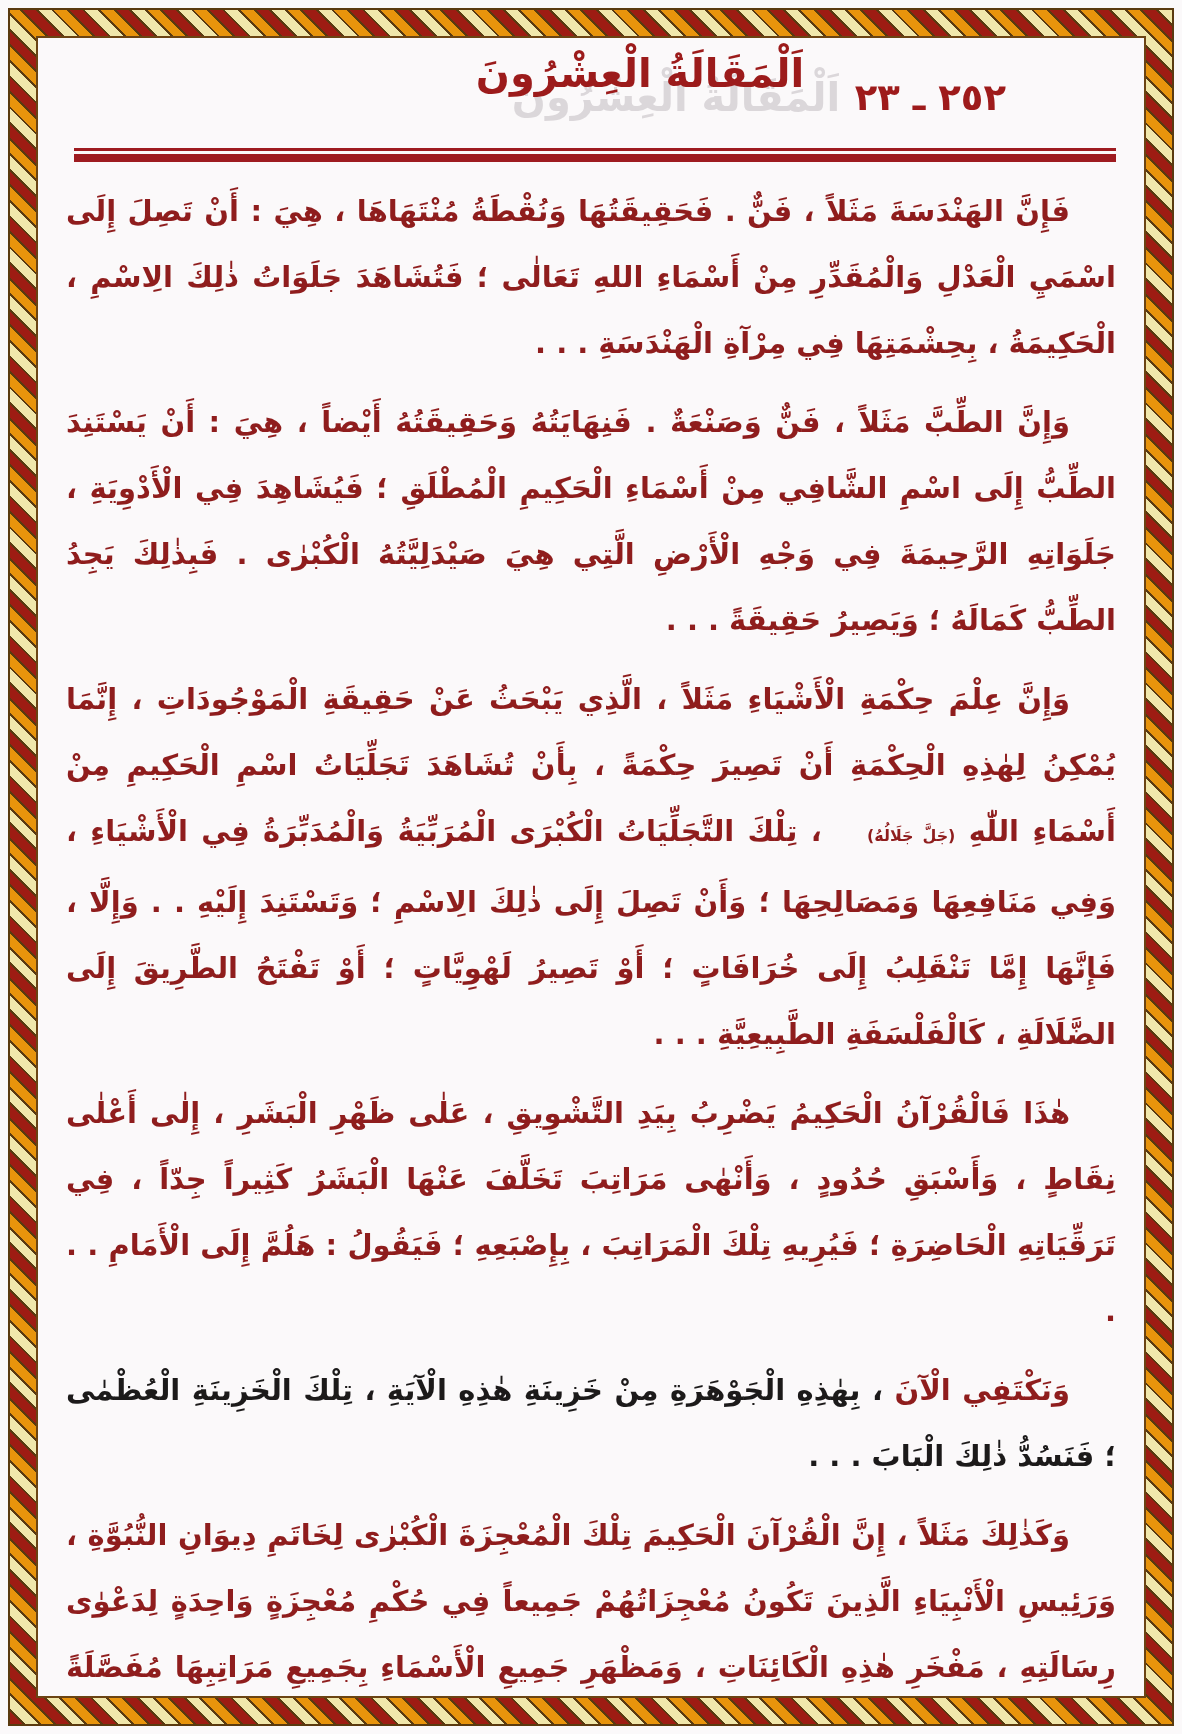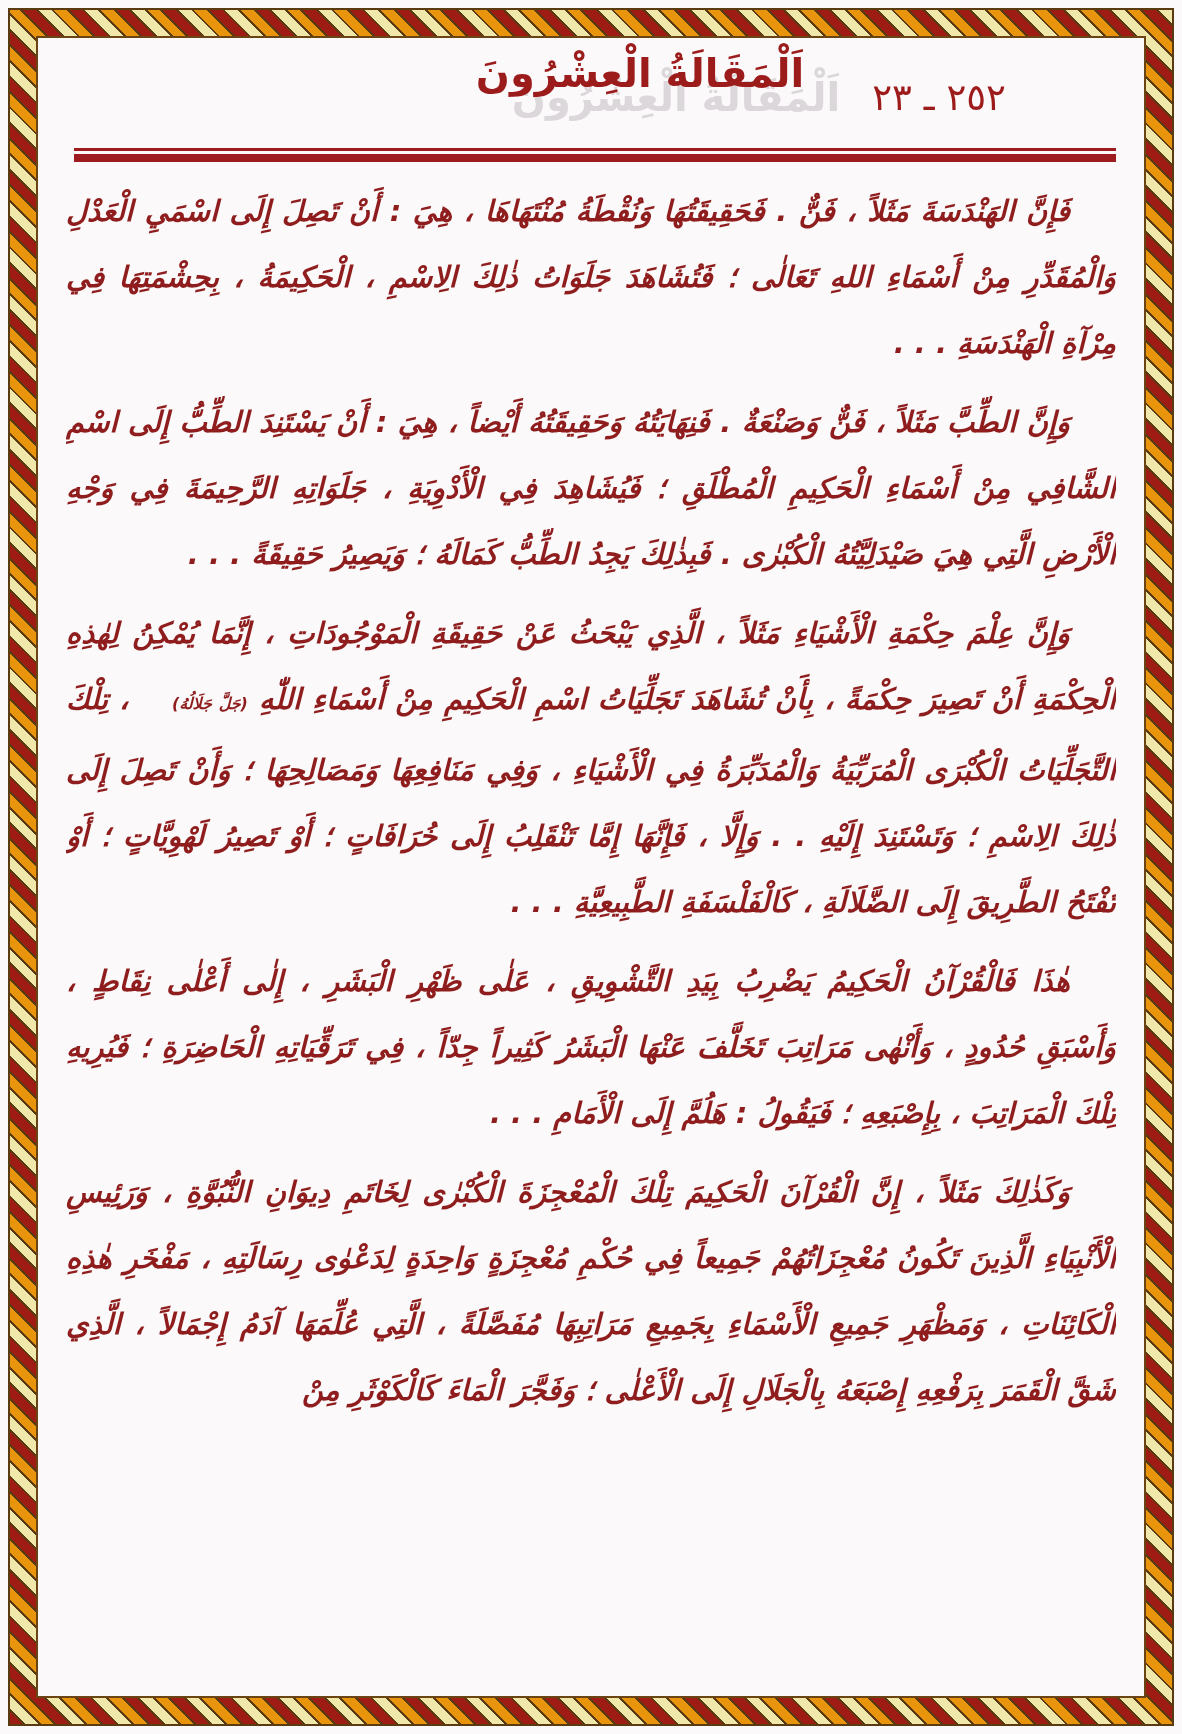--- a/index.html
+++ b/index.html
@@ -51,21 +51,21 @@
   .header {
     position: relative;
     height: 104px;
     direction: rtl;
   }
   .page-number {
     position: absolute;
     top: 34px;
     right: 110px;
     font-size: 37px;
-    font-weight: normal;
+    font-weight: bold;
     color: #9e1b1b;
     direction: rtl;
     white-space: nowrap;
   }
   .title-wrap {
     position: absolute;
     top: 8px;
     left: calc(50% + 49px);
     transform: translateX(-50%);
     text-align: center;
@@ -106,21 +106,20 @@
   }
   .para {
     margin: 0 0 13px 0;
     font-size: 29px;
     font-weight: bold;
     line-height: 66px;
     color: #8f1d1d;
     text-align: justify;
     text-indent: 46px;
     direction: rtl;
-    font-style: italic;
   }
   .run-red   { color: #8f1d1d; }
   .run-black { color: #1c1a1a; }
   .run-small { font-size: 0.55em; letter-spacing: 0; margin-left: 32px; }
 </style>
 </head>
 <body>
 
 <div class="page">
 
@@ -139,17 +138,18 @@
     <div class="rule">
       <div class="rule-thin"></div>
       <div class="rule-thick"></div>
     </div>
 
     <div class="body" id="body-container">
         <p class="para"><span class="run-red">فَإِنَّ الهَنْدَسَةَ مَثَلاً ، فَنٌّ . فَحَقِيقَتُهَا وَنُقْطَةُ مُنْتَهَاهَا ، هِيَ : أَنْ تَصِلَ إِلَى اسْمَيِ الْعَدْلِ وَالْمُقَدِّرِ مِنْ أَسْمَاءِ اللهِ تَعَالٰى ؛ فَتُشَاهَدَ جَلَوَاتُ ذٰلِكَ الِاسْمِ ، الْحَكِيمَةُ ، بِحِشْمَتِهَا فِي مِرْآةِ الْهَنْدَسَةِ . . .</span></p>
         <p class="para"><span class="run-red">وَإِنَّ الطِّبَّ مَثَلاً ، فَنٌّ وَصَنْعَةٌ . فَنِهَايَتُهُ وَحَقِيقَتُهُ أَيْضاً ، هِيَ : أَنْ يَسْتَنِدَ الطِّبُّ إِلَى اسْمِ الشَّافِي مِنْ أَسْمَاءِ الْحَكِيمِ الْمُطْلَقِ ؛ فَيُشَاهِدَ فِي الْأَدْوِيَةِ ، جَلَوَاتِهِ الرَّحِيمَةَ فِي وَجْهِ الْأَرْضِ الَّتِي هِيَ صَيْدَلِيَّتُهُ الْكُبْرٰى . فَبِذٰلِكَ يَجِدُ الطِّبُّ كَمَالَهُ ؛ وَيَصِيرُ حَقِيقَةً . . .</span></p>
         <p class="para"><span class="run-red">وَإِنَّ عِلْمَ حِكْمَةِ الْأَشْيَاءِ مَثَلاً ، الَّذِي يَبْحَثُ عَنْ حَقِيقَةِ الْمَوْجُودَاتِ ، إِنَّمَا يُمْكِنُ لِهٰذِهِ الْحِكْمَةِ أَنْ تَصِيرَ حِكْمَةً ، بِأَنْ تُشَاهَدَ تَجَلِّيَاتُ اسْمِ الْحَكِيمِ مِنْ أَسْمَاءِ اللّٰهِ </span><span class="run-red run-small">(جَلَّ جَلَالُهُ)</span><span class="run-red"> ، تِلْكَ التَّجَلِّيَاتُ الْكُبْرَى الْمُرَبِّيَةُ وَالْمُدَبِّرَةُ فِي الْأَشْيَاءِ ، وَفِي مَنَافِعِهَا وَمَصَالِحِهَا ؛ وَأَنْ تَصِلَ إِلَى ذٰلِكَ الِاسْمِ ؛ وَتَسْتَنِدَ إِلَيْهِ . . وَإِلَّا ، فَإِنَّهَا إِمَّا تَنْقَلِبُ إِلَى خُرَافَاتٍ ؛ أَوْ تَصِيرُ لَهْوِيَّاتٍ ؛ أَوْ تَفْتَحُ الطَّرِيقَ إِلَى الضَّلَالَةِ ، كَالْفَلْسَفَةِ الطَّبِيعِيَّةِ . . .</span></p>
         <p class="para"><span class="run-red">هٰذَا فَالْقُرْآنُ الْحَكِيمُ يَضْرِبُ بِيَدِ التَّشْوِيقِ ، عَلٰى ظَهْرِ الْبَشَرِ ، إِلٰى أَعْلٰى نِقَاطٍ ، وَأَسْبَقِ حُدُودٍ ، وَأَنْهٰى مَرَاتِبَ تَخَلَّفَ عَنْهَا الْبَشَرُ كَثِيراً جِدّاً ، فِي تَرَقِّيَاتِهِ الْحَاضِرَةِ ؛ فَيُرِيهِ تِلْكَ الْمَرَاتِبَ ، بِإِصْبَعِهِ ؛ فَيَقُولُ : هَلُمَّ إِلَى الْأَمَامِ . . .</span></p>
+        <p class="para"><span class="run-red">وَنَكْتَفِي الْآنَ</span><span class="run-black"> ، بِهٰذِهِ الْجَوْهَرَةِ مِنْ خَزِينَةِ هٰذِهِ الْآيَةِ ، تِلْكَ الْخَزِينَةِ الْعُظْمٰى ؛ فَنَسُدُّ ذٰلِكَ الْبَابَ . . .</span></p>
         <p class="para"><span class="run-red">وَكَذٰلِكَ مَثَلاً ، إِنَّ الْقُرْآنَ الْحَكِيمَ تِلْكَ الْمُعْجِزَةَ الْكُبْرٰى لِخَاتَمِ دِيوَانِ النُّبُوَّةِ ، وَرَئِيسِ الْأَنْبِيَاءِ الَّذِينَ تَكُونُ مُعْجِزَاتُهُمْ جَمِيعاً فِي حُكْمِ مُعْجِزَةٍ وَاحِدَةٍ لِدَعْوٰى رِسَالَتِهِ ، مَفْخَرِ هٰذِهِ الْكَائِنَاتِ ، وَمَظْهَرِ جَمِيعِ الْأَسْمَاءِ بِجَمِيعِ مَرَاتِبِهَا مُفَصَّلَةً ، الَّتِي عُلِّمَهَا آدَمُ إِجْمَالاً ، الَّذِي شَقَّ الْقَمَرَ بِرَفْعِهِ إِصْبَعَهُ بِالْجَلَالِ إِلَى الْأَعْلٰى ؛ وَفَجَّرَ الْمَاءَ كَالْكَوْثَرِ مِنْ</span></p>
       </div>
 
   </div>
 </div>
 
 </body></html>

